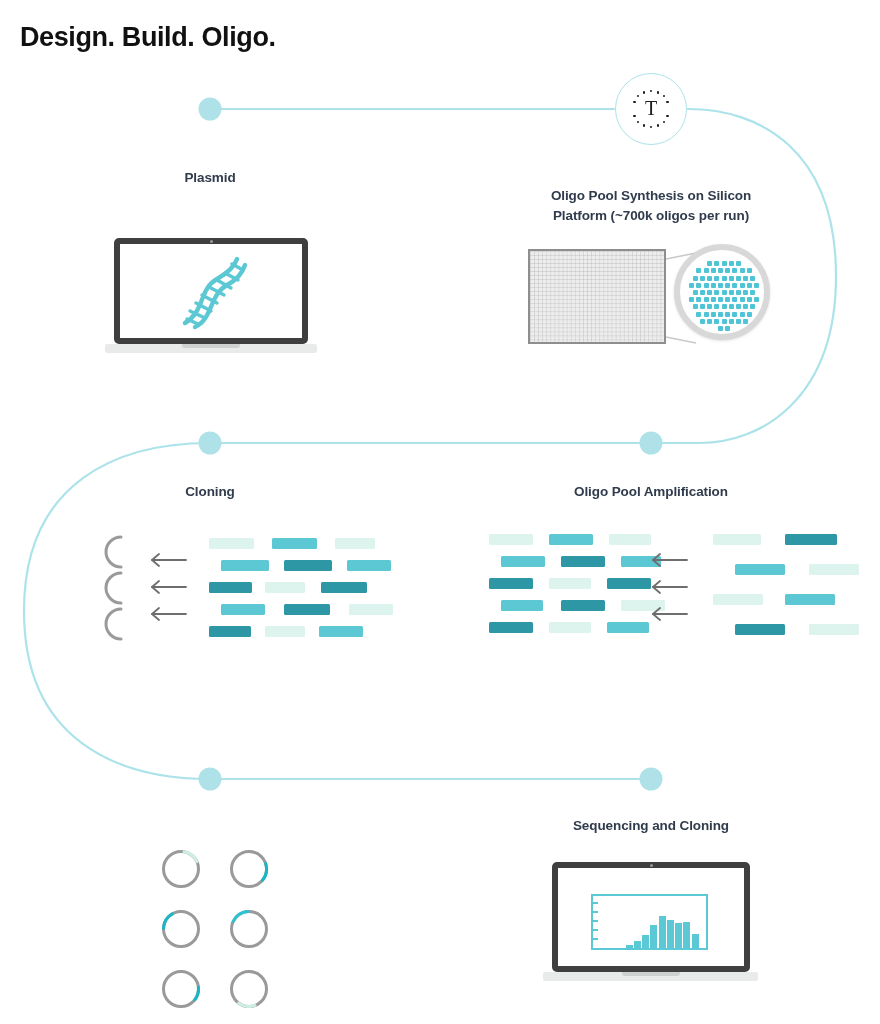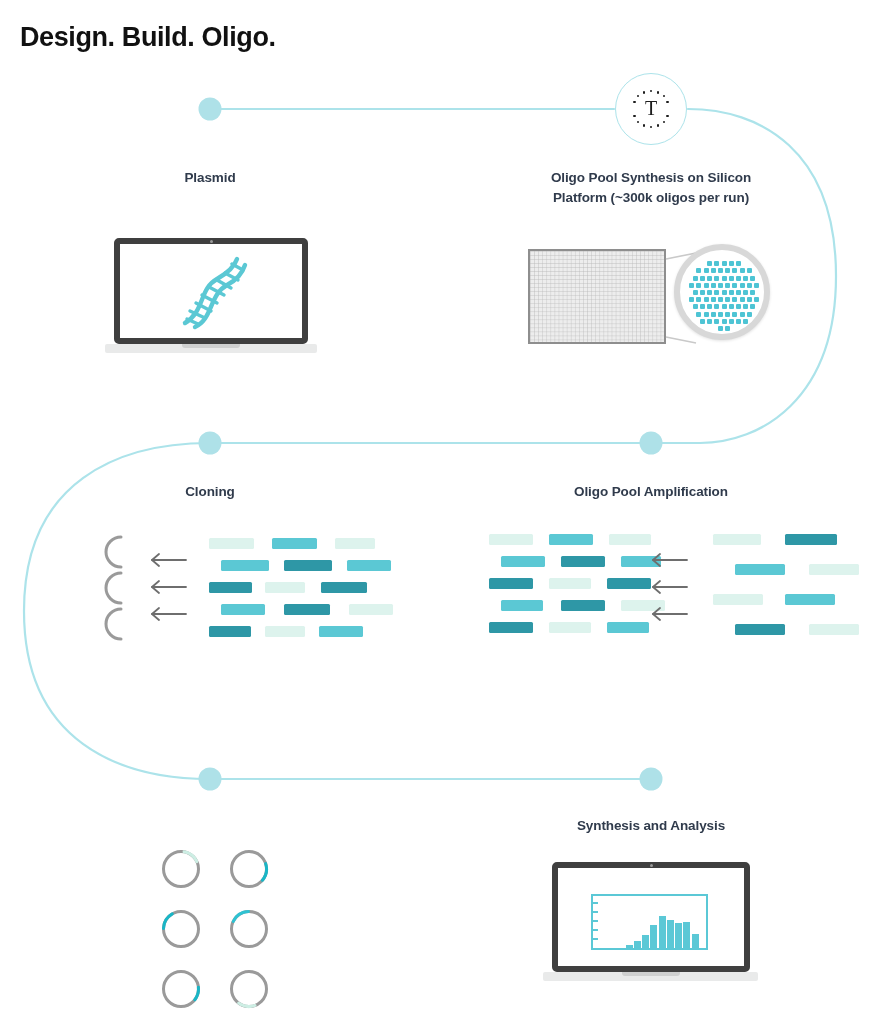--- a/index.html
+++ b/index.html
@@ -168,23 +168,23 @@
             <line x1="60" y1="24" x2="73" y2="31"></line>
             <line x1="67" y1="15" x2="78" y2="21"></line>
           </g>
         </svg>
       </div>
     </div>
     <div class="base" style="top:106px;width:212px;height:9px;"></div>
     <div class="notch" style="top:106px;width:58px;margin-left:-29px;"></div>
   </div>
 
-  <div class="step-label" style="left:501px;top:168px;width:300px;">
+  <div class="step-label" style="left:501px;top:186px;width:300px;">
     <div>Oligo Pool Synthesis on Silicon</div>
-    <div>Platform (~300k oligos per run)</div>
+    <div>Platform (~700k oligos per run)</div>
   </div>
 
   <div class="chip" style="left:528px;top:249px;width:138px;height:95px;">
     <svg class="chip-grid" viewBox="0 0 138 95" preserveAspectRatio="none">
       <defs>
         <pattern id="gridfine" width="4.2" height="4.2" patternUnits="userSpaceOnUse">
           <path d="M 4.2 0 L 0 0 0 4.2" fill="none" stroke="#b3b3b3" stroke-width="0.7"></path>
         </pattern>
       </defs>
       <rect width="138" height="95" fill="#ededed"></rect>
@@ -387,21 +387,21 @@
       <svg width="42" height="42" viewBox="0 0 42 42" class="ring" style="left: 0px; top: 120px;">
         <circle cx="21" cy="21" r="17.5" fill="none" stroke="#9a9a9a" stroke-width="3"></circle>
         <path d="M 38.40 19.17 A 17.5 17.5 0 0 1 34.79 31.77" fill="none" stroke="#19b6c6" stroke-width="3" stroke-linecap="round"></path>
       </svg>
       <svg width="42" height="42" viewBox="0 0 42 42" class="ring" style="left: 68px; top: 120px;">
         <circle cx="21" cy="21" r="17.5" fill="none" stroke="#9a9a9a" stroke-width="3"></circle>
         <path d="M 26.99 37.44 A 17.5 17.5 0 0 1 10.71 35.16" fill="none" stroke="#cdeee4" stroke-width="3" stroke-linecap="round"></path>
       </svg>
     </div>
 
-  <div class="step-label" style="left:531px;top:816px;width:240px;">Synthesis and Analysis</div>
+  <div class="step-label" style="left:531px;top:816px;width:240px;">Sequencing and Cloning</div>
 
   <div class="laptop" style="left:543px;top:862px;width:215px;height:126px;">
     <div class="lid" style="width:198px;height:110px;">
       <div class="cam"></div>
       <div class="screen">
         <div class="hist-box" id="hist-box" style="left:33px;top:26px;width:117px;height:56px;">
             <div class="hist-tick" style="top: 6px;"></div>
             <div class="hist-tick" style="top: 15px;"></div>
             <div class="hist-tick" style="top: 24px;"></div>
             <div class="hist-tick" style="top: 33px;"></div>

